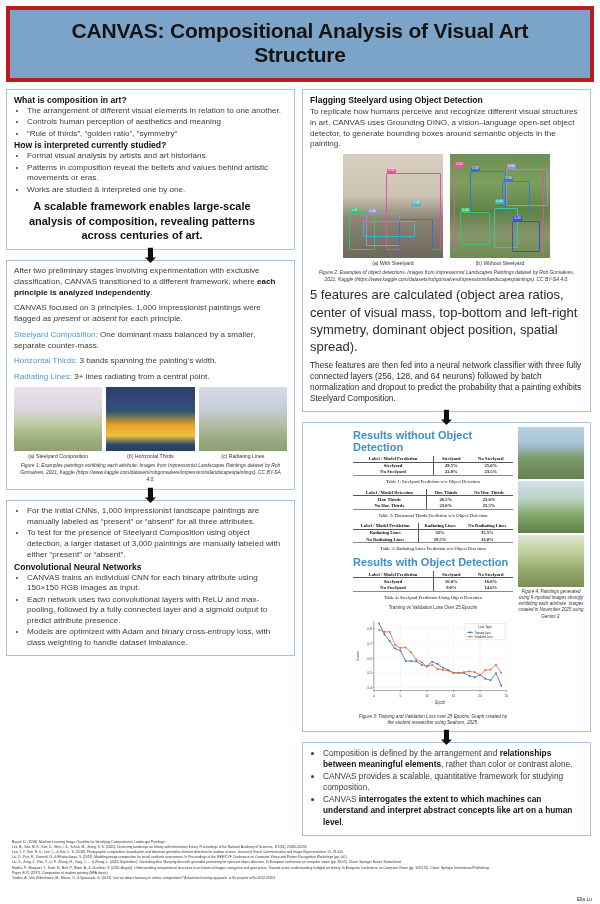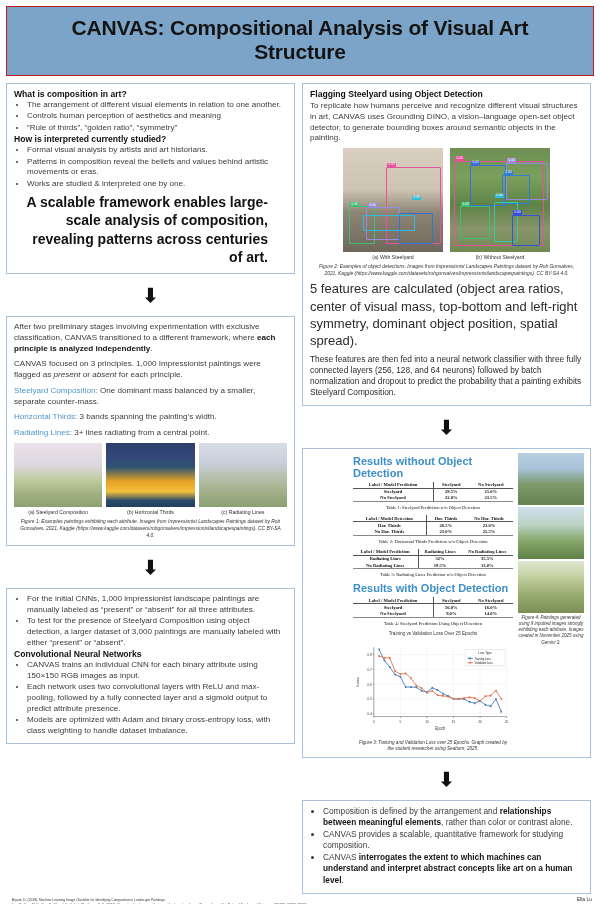--- a/index.html
+++ b/index.html
@@ -8,37 +8,37 @@
     background:#ffffff;
     font-family:"Liberation Sans", sans-serif;
     color:#1a1a1a;
     overflow:hidden;
   }
   .poster{position:relative;width:600px;height:904px;box-sizing:border-box;padding:6px 6px 0 6px;}
 
   
   .title-banner{
     background:#7ca4c8;
-    border:1px solid #b91c1c;
+    border:4px solid #b91c1c;
     padding:9px 20px 12px 20px;
     text-align:center;
     margin-bottom:7px;
   }
   .title-banner h1{
     margin:0;
     font-size:21px;
     line-height:1.12;
     font-weight:bold;
     color:#141414;
     letter-spacing:-0.2px;
   }
 
   
   .cols{display:flex;gap:7px;align-items:flex-start;}
-  .col{width:289px;display:flex;flex-direction:column;gap:21px;}
+  .col{width:289px;display:flex;flex-direction:column;gap:5px;}
 
   .card{
     border:1px solid #a9c3dc;
     background:#ffffff;
     box-sizing:border-box;
     padding:5px 7px 6px 7px;
     position:relative;
   }
   .card.tight{padding:4px 6px 4px 6px;}
 
@@ -61,22 +61,22 @@
     padding-left:13px;
     font-size:8.1px;
     line-height:1.33;
     color:#3b3b3b;
   }
   ul.bul li{margin:0 0 0.5px 0;}
   .b{font-weight:bold;color:#151515;}
   .it{font-style:italic;}
   .blue{color:#4f97cf;}
   .callout{
-    text-align:right;
-    font-size:14px;
+    text-align:center;
+    font-size:11px;
     font-weight:bold;
     line-height:1.3;
     color:#121212;
     margin:4px 19px 1px 2px;
   }
 
   
   .arrow{
     height:0;position:relative;
   }

